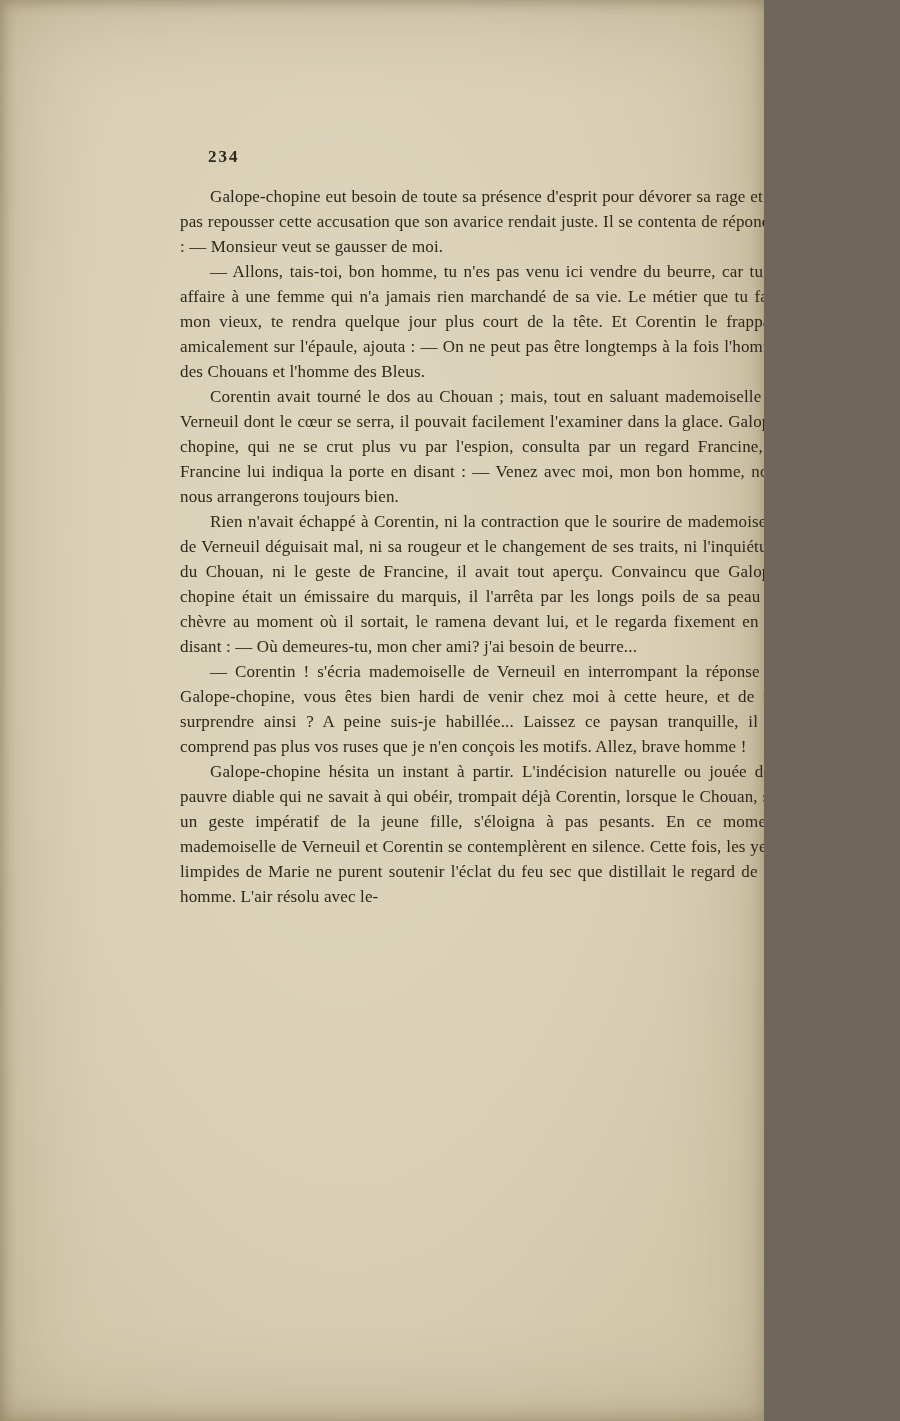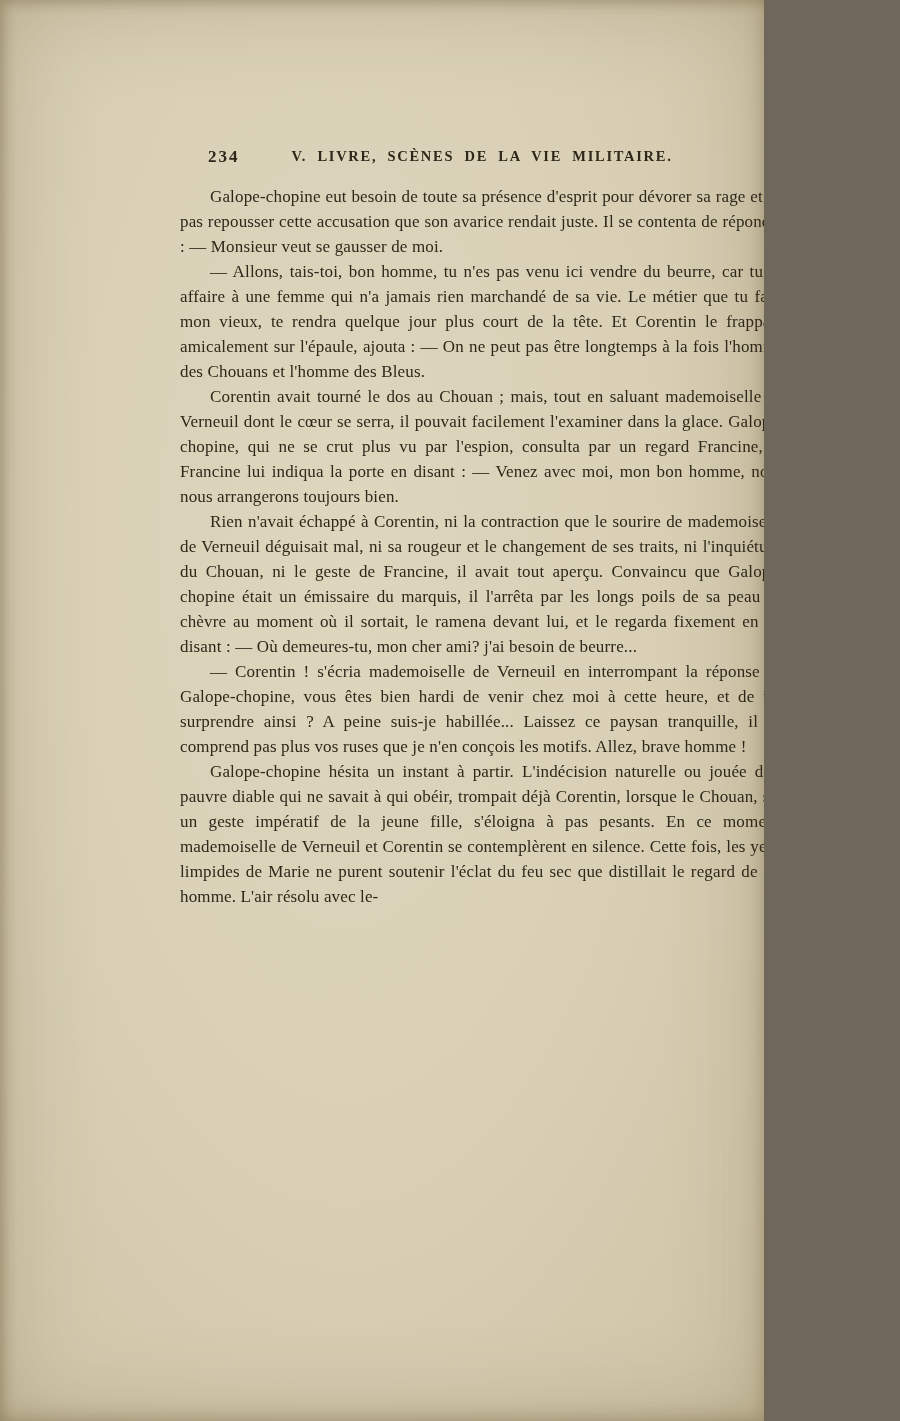--- a/index.html
+++ b/index.html
@@ -62,21 +62,20 @@
     margin: 0;
     text-indent: 30px;
   }
 </style>
 </head>
 <body>
 
 <div class="page">
   <div class="header">
     <span class="pagenum">234</span>
-    <span class="running-title">V. LIVRE, SCÈNES DE LA VIE MILITAIRE.</span>
   </div>
 
   <div class="text-block">
       <p>Galope-chopine eut besoin de toute sa présence d'esprit pour dévorer sa rage et ne pas repousser cette accusation que son avarice rendait juste. Il se contenta de répondre : — Monsieur veut se gausser de moi.</p>
       <p>— Allons, tais-toi, bon homme, tu n'es pas venu ici vendre du beurre, car tu as affaire à une femme qui n'a jamais rien marchandé de sa vie. Le métier que tu fais, mon vieux, te rendra quelque jour plus court de la tête. Et Corentin le frappant amicalement sur l'épaule, ajouta : — On ne peut pas être longtemps à la fois l'homme des Chouans et l'homme des Bleus.</p>
       <p>Corentin avait tourné le dos au Chouan ; mais, tout en saluant mademoiselle de Verneuil dont le cœur se serra, il pouvait facilement l'examiner dans la glace. Galope-chopine, qui ne se crut plus vu par l'espion, consulta par un regard Francine, et Francine lui indiqua la porte en disant : — Venez avec moi, mon bon homme, nous nous arrangerons toujours bien.</p>
       <p>Rien n'avait échappé à Corentin, ni la contraction que le sourire de mademoiselle de Verneuil déguisait mal, ni sa rougeur et le changement de ses traits, ni l'inquiétude du Chouan, ni le geste de Francine, il avait tout aperçu. Convaincu que Galope-chopine était un émissaire du marquis, il l'arrêta par les longs poils de sa peau de chèvre au moment où il sortait, le ramena devant lui, et le regarda fixement en lui disant : — Où demeures-tu, mon cher ami? j'ai besoin de beurre...</p>
       <p>— Corentin ! s'écria mademoiselle de Verneuil en interrompant la réponse de Galope-chopine, vous êtes bien hardi de venir chez moi à cette heure, et de me surprendre ainsi ? A peine suis-je habillée... Laissez ce paysan tranquille, il ne comprend pas plus vos ruses que je n'en conçois les motifs. Allez, brave homme !</p>
       <p>Galope-chopine hésita un instant à partir. L'indécision naturelle ou jouée d'un pauvre diable qui ne savait à qui obéir, trompait déjà Corentin, lorsque le Chouan, sur un geste impératif de la jeune fille, s'éloigna à pas pesants. En ce moment, mademoiselle de Verneuil et Corentin se contemplèrent en silence. Cette fois, les yeux limpides de Marie ne purent soutenir l'éclat du feu sec que distillait le regard de cet homme. L'air résolu avec le-</p>
     </div>

